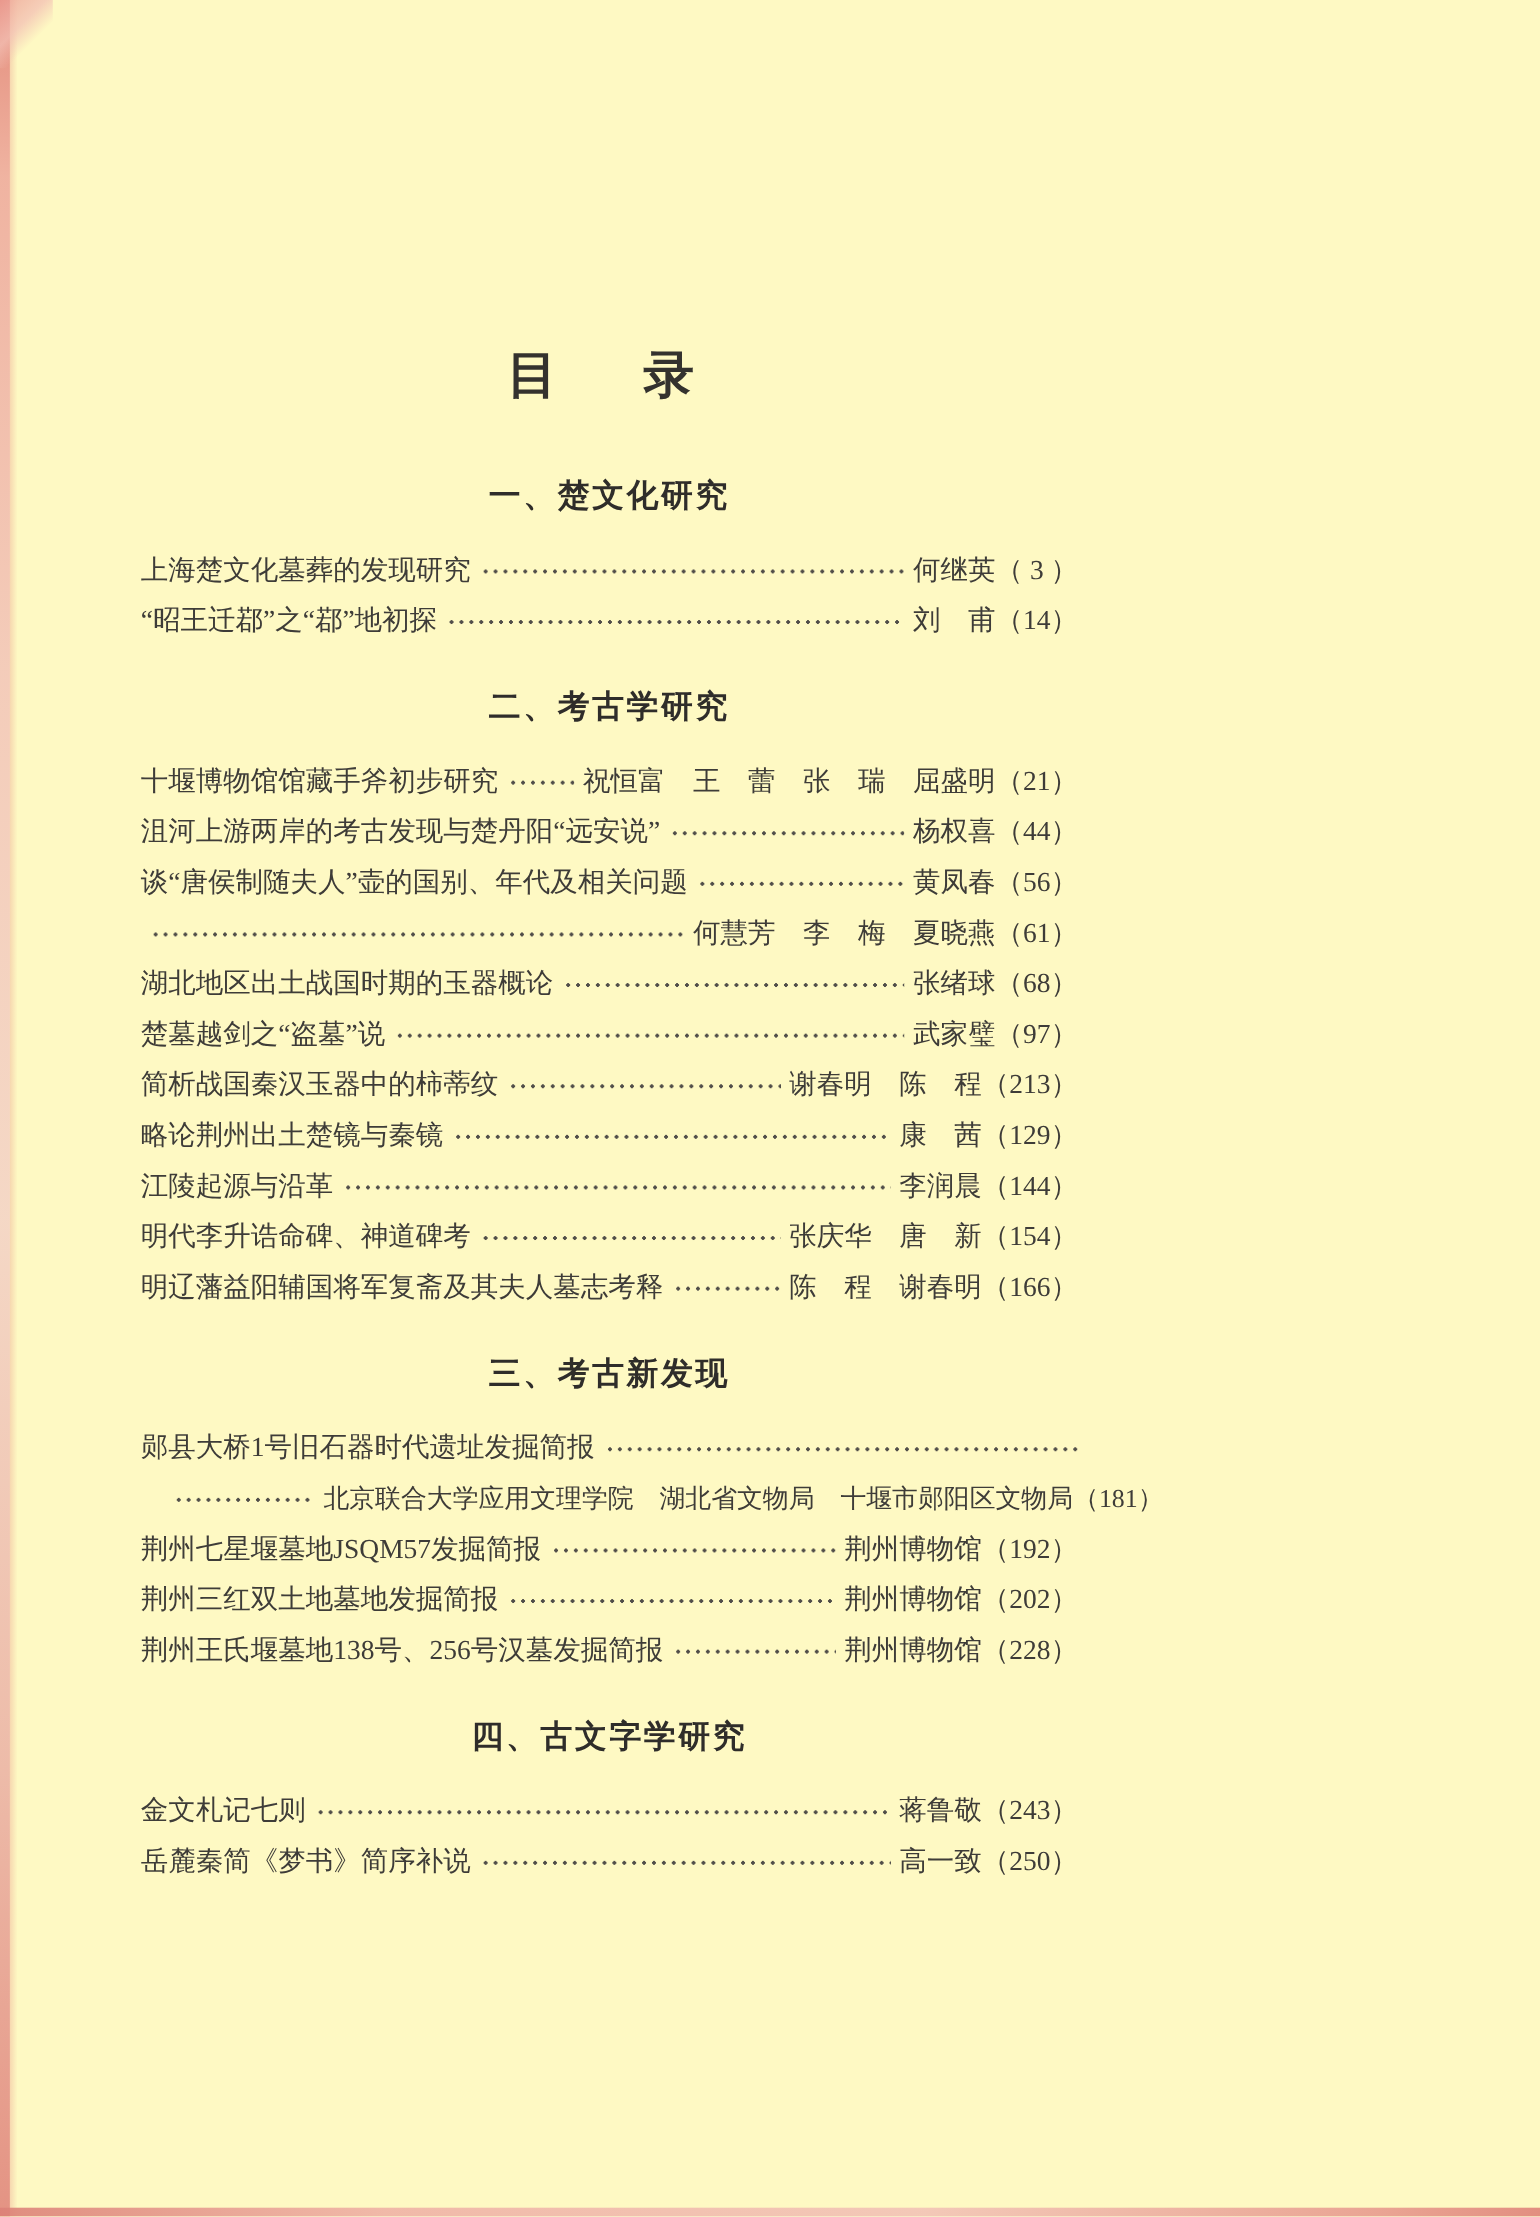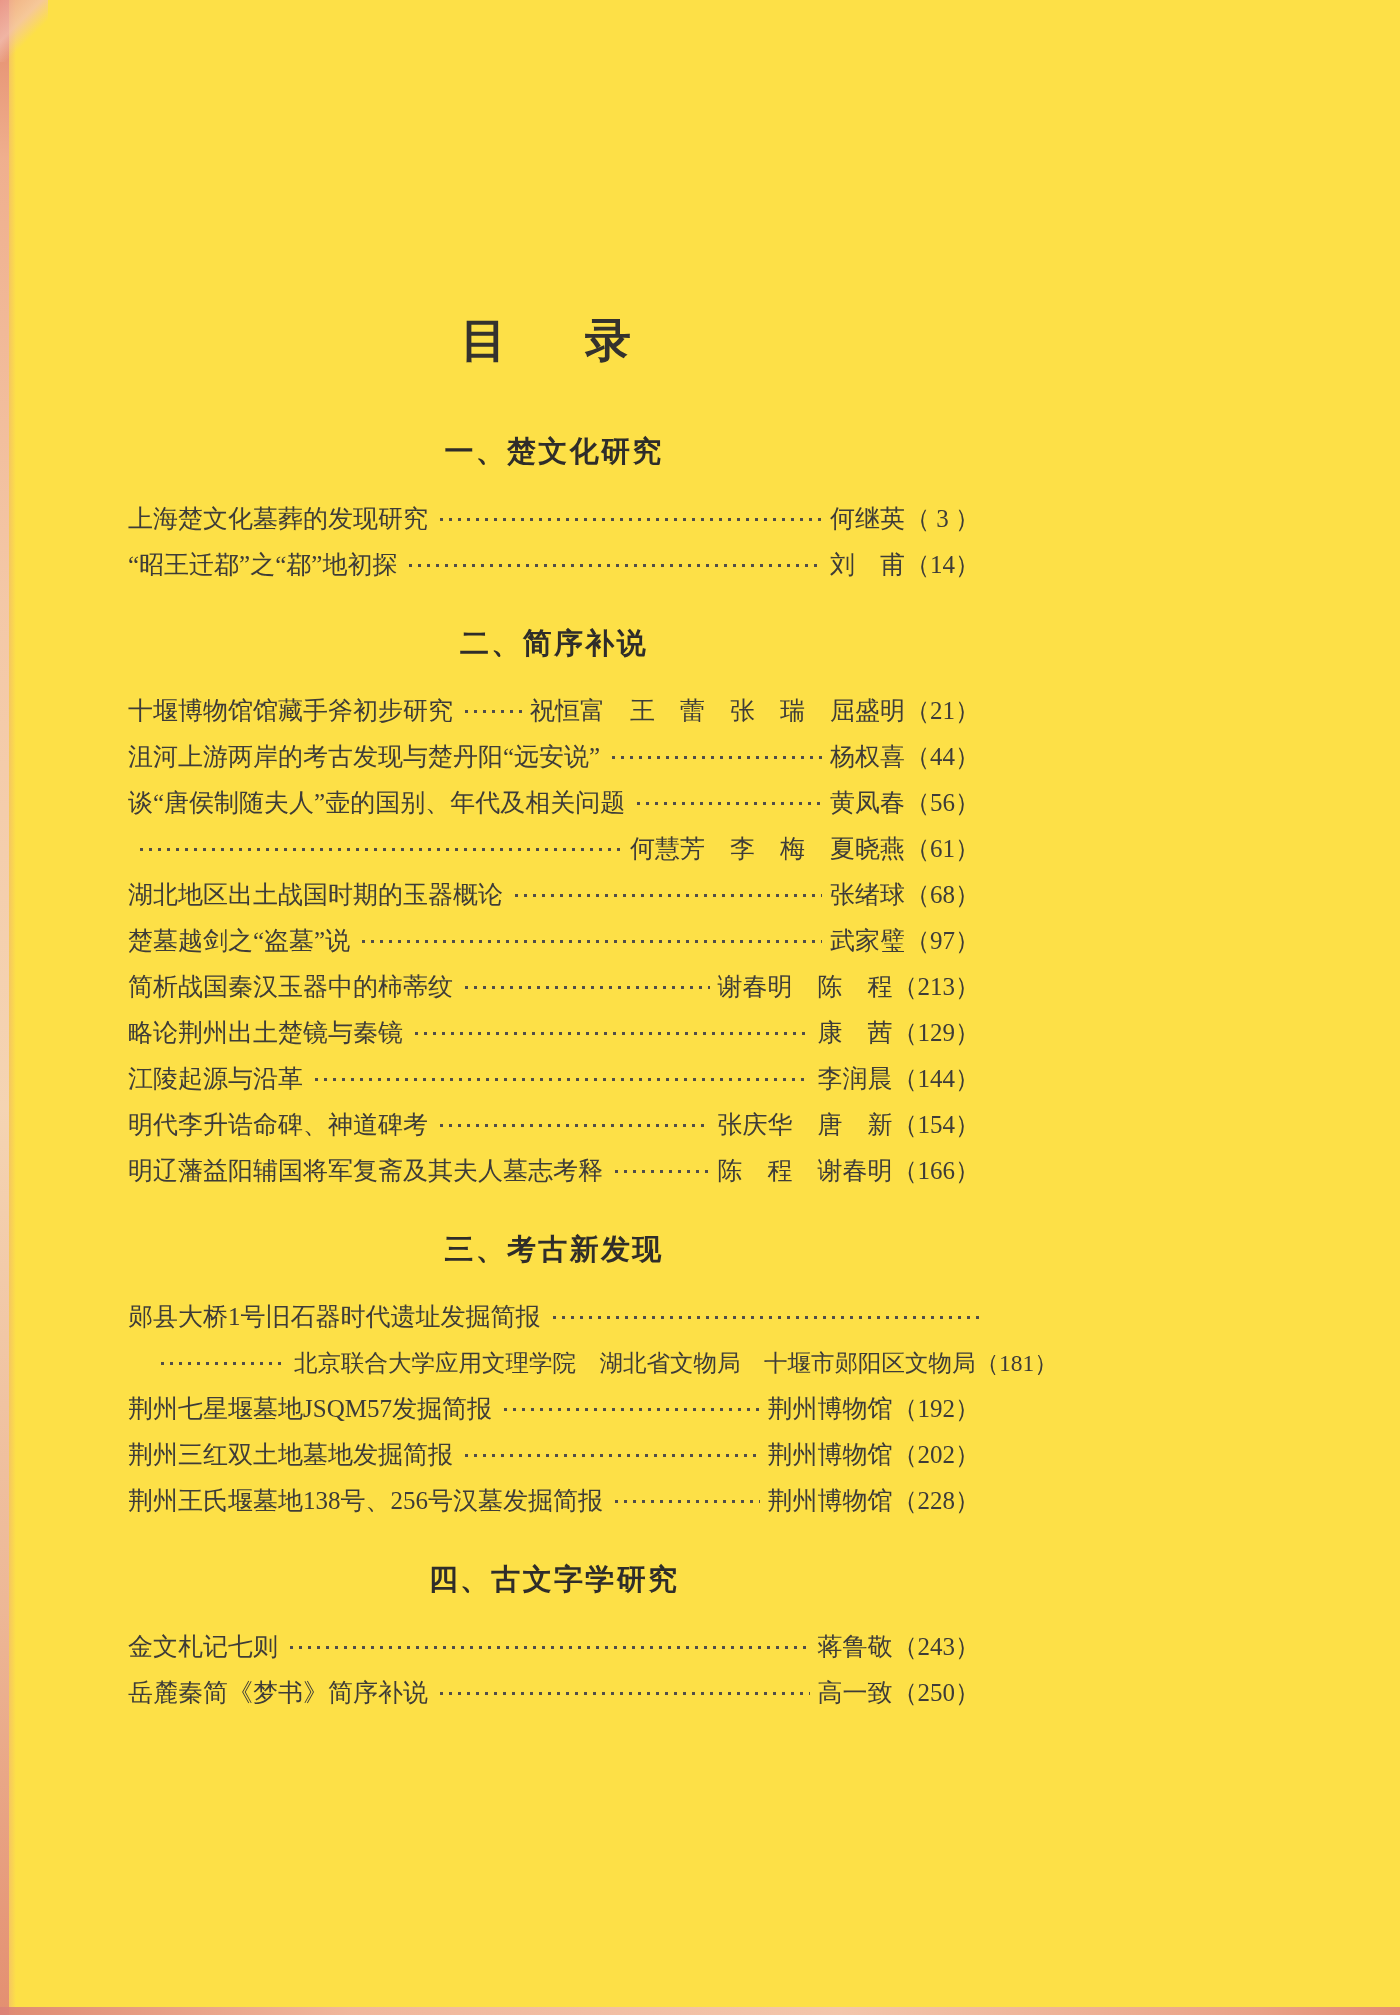--- a/index.html
+++ b/index.html
@@ -5,21 +5,21 @@
   html, body { margin: 0; padding: 0; }
   body {
     background: #e9e6df;
     font-family: "Liberation Serif", "DejaVu Serif", serif;
   }
   .page {
     position: relative;
     width: 1400px;
     height: 2015px;
     margin: 0 auto;
-    background: #fde047;
+    background: #fef9c3;
     overflow: hidden;
     color: #3e3c38;
   }
   
   .edge-left {
     position: absolute; left: 0; top: 0; width: 9px; height: 100%;
     background: linear-gradient(180deg, #df7a70 0%, #eda79b 8%, #f2c4b8 30%,
                 #f3d2c6 55%, #eab0a4 80%, #df8178 100%);
     opacity: .85;
   }
@@ -109,21 +109,21 @@
         <div class="toc-row">
           <span class="row-title">上海楚文化墓葬的发现研究</span>
           <span class="leader"></span>
           <span class="row-tail"><span>何继英</span><span>（ 3 ）</span></span>
         </div>
         <div class="toc-row">
           <span class="row-title">“昭王迁鄀”之“鄀”地初探</span>
           <span class="leader"></span>
           <span class="row-tail"><span>刘　甫</span><span>（14）</span></span>
         </div>
-        <div class="section-heading">二、简序补说</div>
+        <div class="section-heading">二、考古学研究</div>
         <div class="toc-row">
           <span class="row-title">十堰博物馆馆藏手斧初步研究</span>
           <span class="leader"></span>
           <span class="row-tail"><span>祝恒富　王　蕾　张　瑞　屈盛明</span><span>（21）</span></span>
         </div>
         <div class="toc-row">
           <span class="row-title">沮河上游两岸的考古发现与楚丹阳“远安说”</span>
           <span class="leader"></span>
           <span class="row-tail"><span>杨权喜</span><span>（44）</span></span>
         </div>

